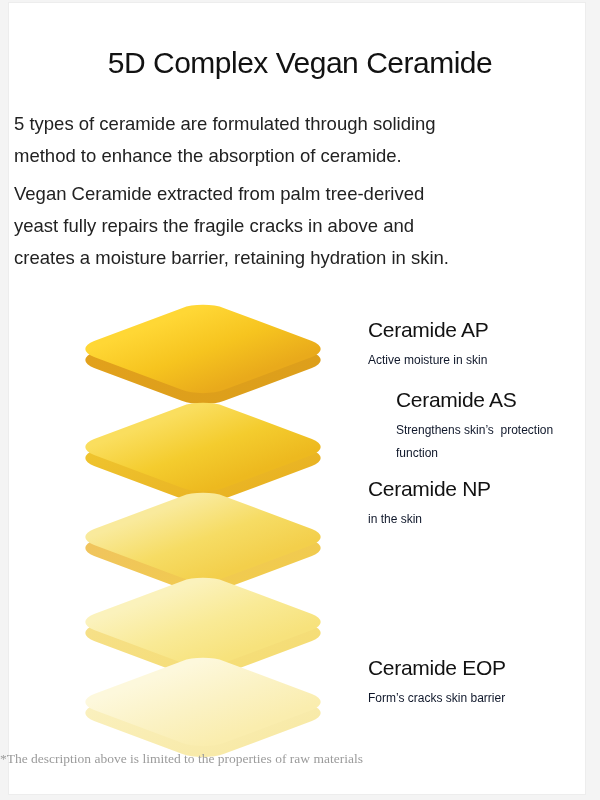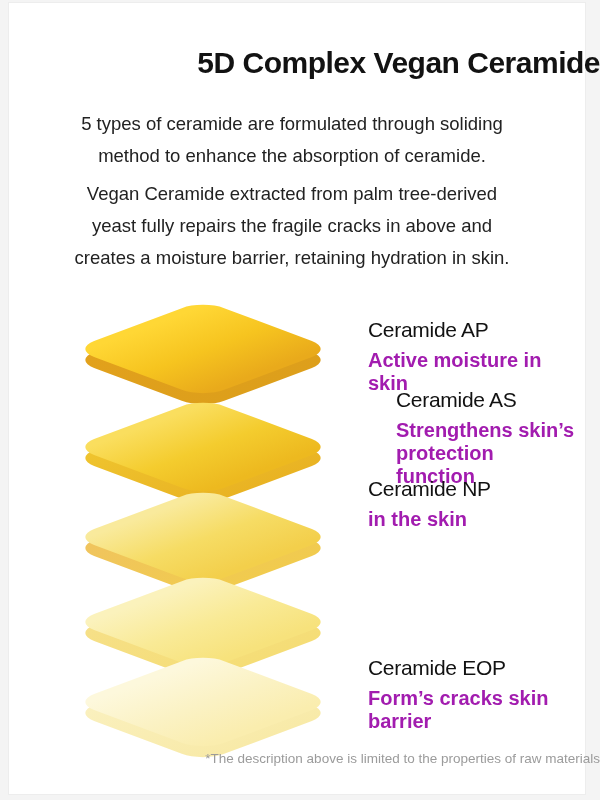--- a/index.html
+++ b/index.html
@@ -13,26 +13,26 @@
     color: #1b1b1b;
   }
   .canvas-frame {
     position: absolute; top: 2px; left: 8px; right: 14px; bottom: 5px;
     background: #ffffff;
     border: 1px solid #ededed;
     box-sizing: border-box;
   }
   .page-title {
     position: absolute; top: 46px; left: 0; right: 0;
-    text-align: right;
-    font-size: 30px; font-weight: 700; letter-spacing: -0.5px;
+    text-align: center;
+    font-size: 30px; font-weight: 400; letter-spacing: -0.5px;
     color: #121212;
     margin: 0;
   }
-  .intro { position: absolute; left: 14px; right: 30px; text-align: center; }
+  .intro { position: absolute; left: 14px; right: 30px; text-align: left; }
   .intro.p1 { top: 108px; }
   .intro.p2 { top: 178px; }
   .intro-line {
     display: block;
     font-size: 18.5px; line-height: 32px; color: #222222;
     white-space: pre-wrap;
   }
 
   
   .plate { position: absolute; left: 73px; width: 260px; height: 280px; }
@@ -57,34 +57,33 @@
 
   
   .layer-label { position: absolute; left: 368px; width: 215px; }
   .layer-label h3 {
     margin: 0 0 7px 0;
     font-size: 21px; font-weight: 400; letter-spacing: -0.3px;
     color: #121212;
   }
   .desc-line {
     display: block;
-    font-size: 20px; line-height: 23px; color: #a21caf;
+    font-size: 12px; line-height: 23px; color: #0f172a;
     white-space: pre-wrap;
-    font-weight: bold;
   }
   .label-1 { top: 318px; }
   .label-2 { top: 388px; margin-left: 28px; }
   .label-3 { top: 477px; }
   .label-4 { top: 564px; }
   .label-5 { top: 656px; }
 
   .footnote {
     position: absolute; top: 751px; left: 0; right: 0;
-    text-align: right;
-    font-size: 13.5px; color: #9b9b9b;
+    text-align: left;
+    font-size: 13.5px; color: #9b9b9b; font-family: Liberation Serif, serif;
   }
 </style>
 </head>
 <body>
 
 <div class="stage">
   <div class="canvas-frame"></div>
 
   <h1 class="page-title">5D Complex Vegan Ceramide</h1>
 

